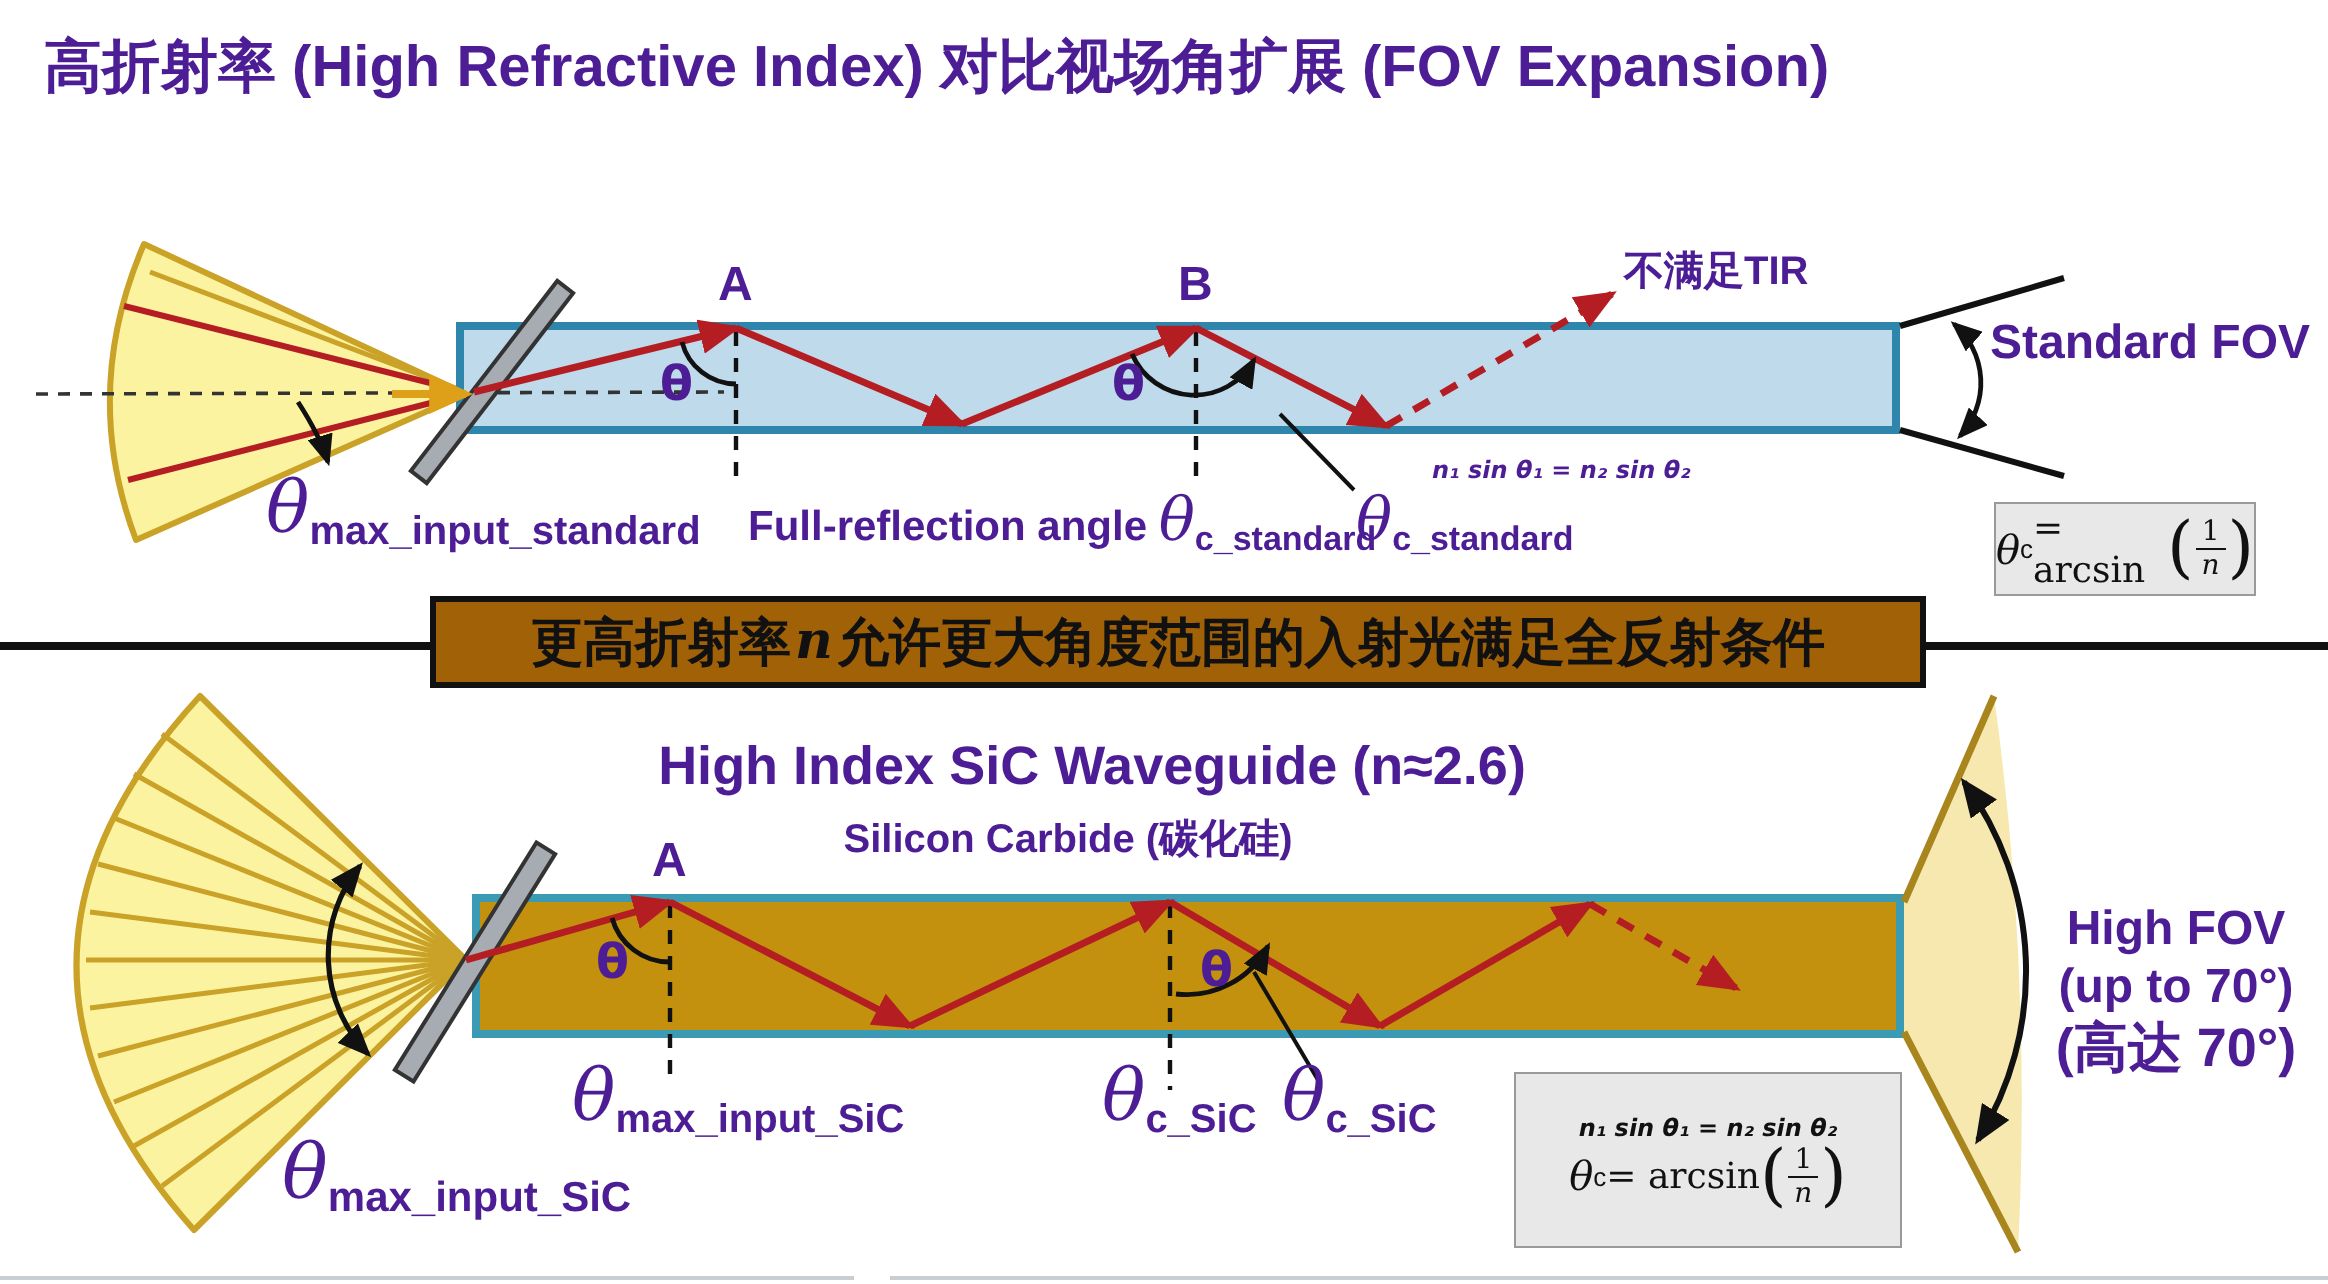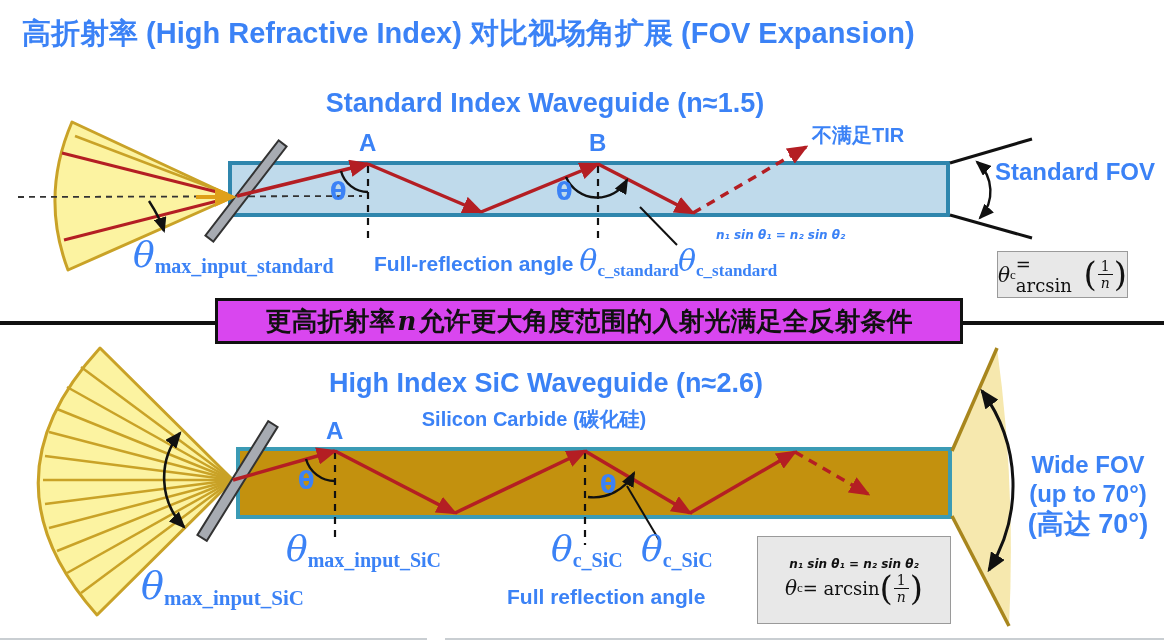--- a/index.html
+++ b/index.html
@@ -1,32 +1,32 @@
 <!DOCTYPE html>
 <html><head>
 <meta charset="utf-8">
 <style>
   html,body{margin:0;padding:0;background:#ffffff;}
   .page{position:relative;width:1164px;height:642px;background:#ffffff;overflow:hidden;
         font-family:"Liberation Sans",sans-serif;color:#111;}
   svg.diagram{position:absolute;left:0;top:0;z-index:1;}
-  .lbl{position:absolute;white-space:nowrap;z-index:2;color:#3b82f6;}
+  .lbl{position:absolute;white-space:nowrap;z-index:2;color:#4c1d95;}
   .slide-title{left:22px;top:14px;font-size:29px;font-weight:700;letter-spacing:0;}
   .sec-title{font-size:27px;font-weight:600;text-align:center;}
   .sec-sub{font-size:20px;font-weight:600;text-align:center;}
   .ptlabel{font-size:24px;font-weight:600;}
   .theta-mark{font-size:24px;font-weight:600;font-family:"DejaVu Sans",sans-serif;}
   .mathlbl{font-family:"DejaVu Serif",serif;}
   .sym{font-style:italic;font-family:"DejaVu Serif",serif;}
-  .ssub{font-family:Liberation Serif, serif;font-weight:600;vertical-align:-0.30em;}
+  .ssub{font-family:Liberation Sans, sans-serif;font-weight:600;vertical-align:-0.30em;}
   .frtext{font-family:"Liberation Sans",sans-serif;font-weight:600;font-size:21px;}
   .fovblock{text-align:center;font-weight:600;line-height:29px;font-size:24px;}
   .fovblock .cn{font-size:27px;font-weight:700;line-height:33px;}
   .banner{position:absolute;left:215px;top:298px;width:748px;height:46px;z-index:3;
-          background:#d946ef;border:3px solid #111;box-sizing:border-box;
+          background:#a16207;border:3px solid #111;box-sizing:border-box;
           display:flex;align-items:center;justify-content:center;
           font-size:26px;font-weight:700;}
   .banner .nvar{font-family:"DejaVu Serif",serif;font-style:italic;padding:0 2px;}
   .fbox{position:absolute;z-index:3;background:#E8E8E8;border:1.5px solid #9a9a9a;
         box-sizing:border-box;display:flex;flex-direction:column;align-items:center;justify-content:center;}
   .snell{font-family:"DejaVu Sans",sans-serif;font-style:italic;font-size:12px;font-weight:700;}
   .arcrow{display:flex;align-items:center;font-family:"DejaVu Serif",serif;font-size:19px;}
   .arcrow .paren{font-size:34px;font-weight:300;line-height:0.9;font-family:"DejaVu Serif",serif;}
   .frac{display:inline-flex;flex-direction:column;align-items:center;line-height:1;margin:0 1px;}
   .frac .num{font-size:14px;border-bottom:1.4px solid #111;padding:0 3px 1px;}
@@ -144,21 +144,20 @@
     </g>
 
     <g stroke="#C9CED2" stroke-width="2">
       <line x1="0" y1="639" x2="427" y2="639"></line>
       <line x1="445" y1="639" x2="1164" y2="639"></line>
     </g>
   </svg>
 
   <div class="lbl slide-title">高折射率 (High Refractive Index) 对比视场角扩展 (FOV Expansion)</div>
 
-  <div class="lbl sec-title" style="left:290px;top:88px;width:510px;">Standard Index Waveguide (n≈1.5)</div>
 
   <div class="lbl ptlabel" style="left:359px;top:129px;">A</div>
   <div class="lbl ptlabel" style="left:589px;top:129px;">B</div>
   <div class="lbl theta-mark" style="left:330px;top:178px;">θ</div>
   <div class="lbl theta-mark" style="left:556px;top:178px;">θ</div>
 
   <div class="lbl" style="left:812px;top:122px;font-size:20px;font-weight:600;">不满足TIR</div>
 
   <div class="lbl fovblock" style="left:986px;top:157px;width:178px;">
     <div>Standard FOV</div>
@@ -214,36 +213,35 @@
   </div>
 
   <div class="lbl mathlbl" style="left:551px;top:528px;">
     <span class="sym" style="font-size:36px;">θ</span><span class="ssub" style="font-size:20px;">c_SiC</span>
   </div>
 
   <div class="lbl mathlbl" style="left:641px;top:528px;">
     <span class="sym" style="font-size:36px;">θ</span><span class="ssub" style="font-size:20px;">c_SiC</span>
   </div>
 
-  <div class="lbl" style="left:507px;top:585px;font-size:21px;font-weight:600;">Full reflection angle</div>
 
   <div class="fbox" style="left:757px;top:536px;width:194px;height:88px;">
     <div class="snell">n₁ sin θ₁ = n₂ sin θ₂</div>
     <div class="arcrow" style="margin-top:2px;">
       <span class="sym" style="font-size:20px;">θ</span>
         <span class="ssub" style="font-size:13px;font-weight:500;">c</span>
         <span style="font-size:18px;"> = arcsin</span>
       <span class="paren">(</span>
       <span class="frac">
         <span class="num">1</span>
         <span class="den">n</span>
       </span>
       <span class="paren">)</span>
     </div>
   </div>
 
   <div class="lbl fovblock" style="left:1012px;top:450px;width:152px;">
-    <div>Wide FOV</div>
+    <div>High FOV</div>
     <div>(up to 70°)</div>
     <div class="cn">(高达 70°)</div>
   </div>
 
 </div>
 
 </body></html>

